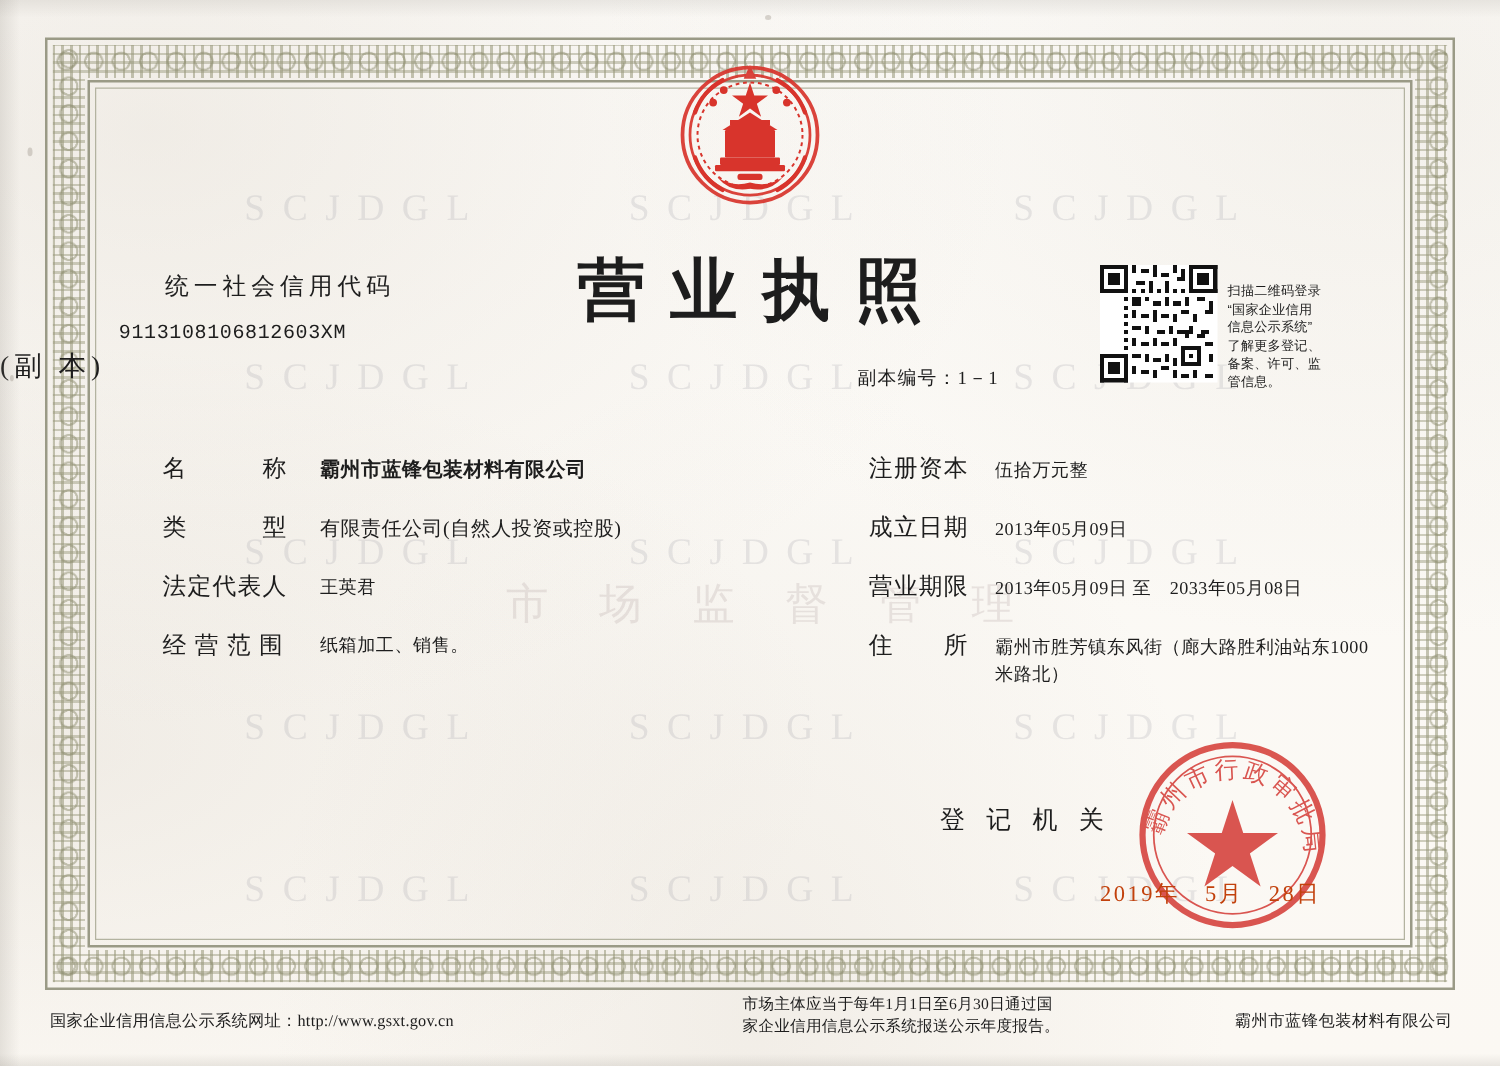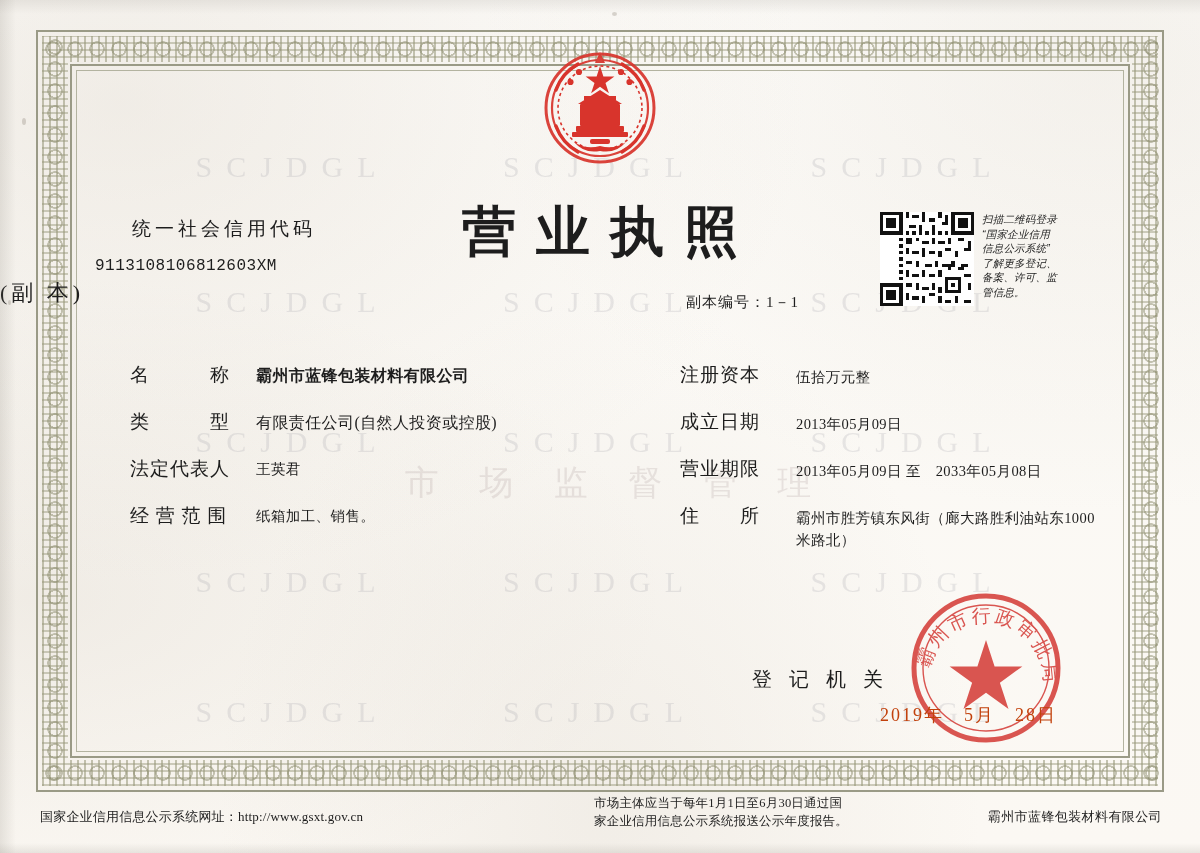--- a/index.html
+++ b/index.html
@@ -197,29 +197,28 @@
   
   .qr-wrap {
     position: absolute;
     top: 212px;
     left: 880px;
     width: 94px;
     height: 94px;
   }
   .qr-note {
     position: absolute;
-    top: 212px;
+    top: 226px;
     left: 982px;
     width: 82px;
     font-family: "Liberation Sans", sans-serif;
     font-size: 10.5px;
     line-height: 14.5px;
     color: #1d1d1d;
     letter-spacing: 0.2px;
-    font-style: italic;
   }
 
   
   .fields-left {
     position: absolute;
     top: 360px;
     left: 130px;
     width: 470px;
   }
   .fields-right {
@@ -253,20 +252,21 @@
   }
   .left-value {
     position: absolute;
     left: 126px; top: 6px;
     width: 340px;
   }
   .right-label {
     position: absolute;
     left: 0; top: 2px;
     width: 110px;
+    text-align: center;
   }
   .right-value {
     position: absolute;
     left: 116px; top: 6px;
     width: 300px;
     line-height: 22px;
   }
   .name-value {
     font-size: 16px;
     font-weight: bold;
@@ -277,21 +277,20 @@
 
   
   .reg-authority {
     position: absolute;
     top: 642px;
     left: 752px;
     font-family: "Liberation Serif", serif;
     font-size: 20px;
     letter-spacing: 6px;
     color: #1d1d1d;
-    margin-top: 24px;
   }
   .reg-date {
     position: absolute;
     top: 703px;
     left: 880px;
     font-family: "Liberation Serif", serif;
     font-size: 18px;
     letter-spacing: 2px;
     color: #c2410c;
   }

